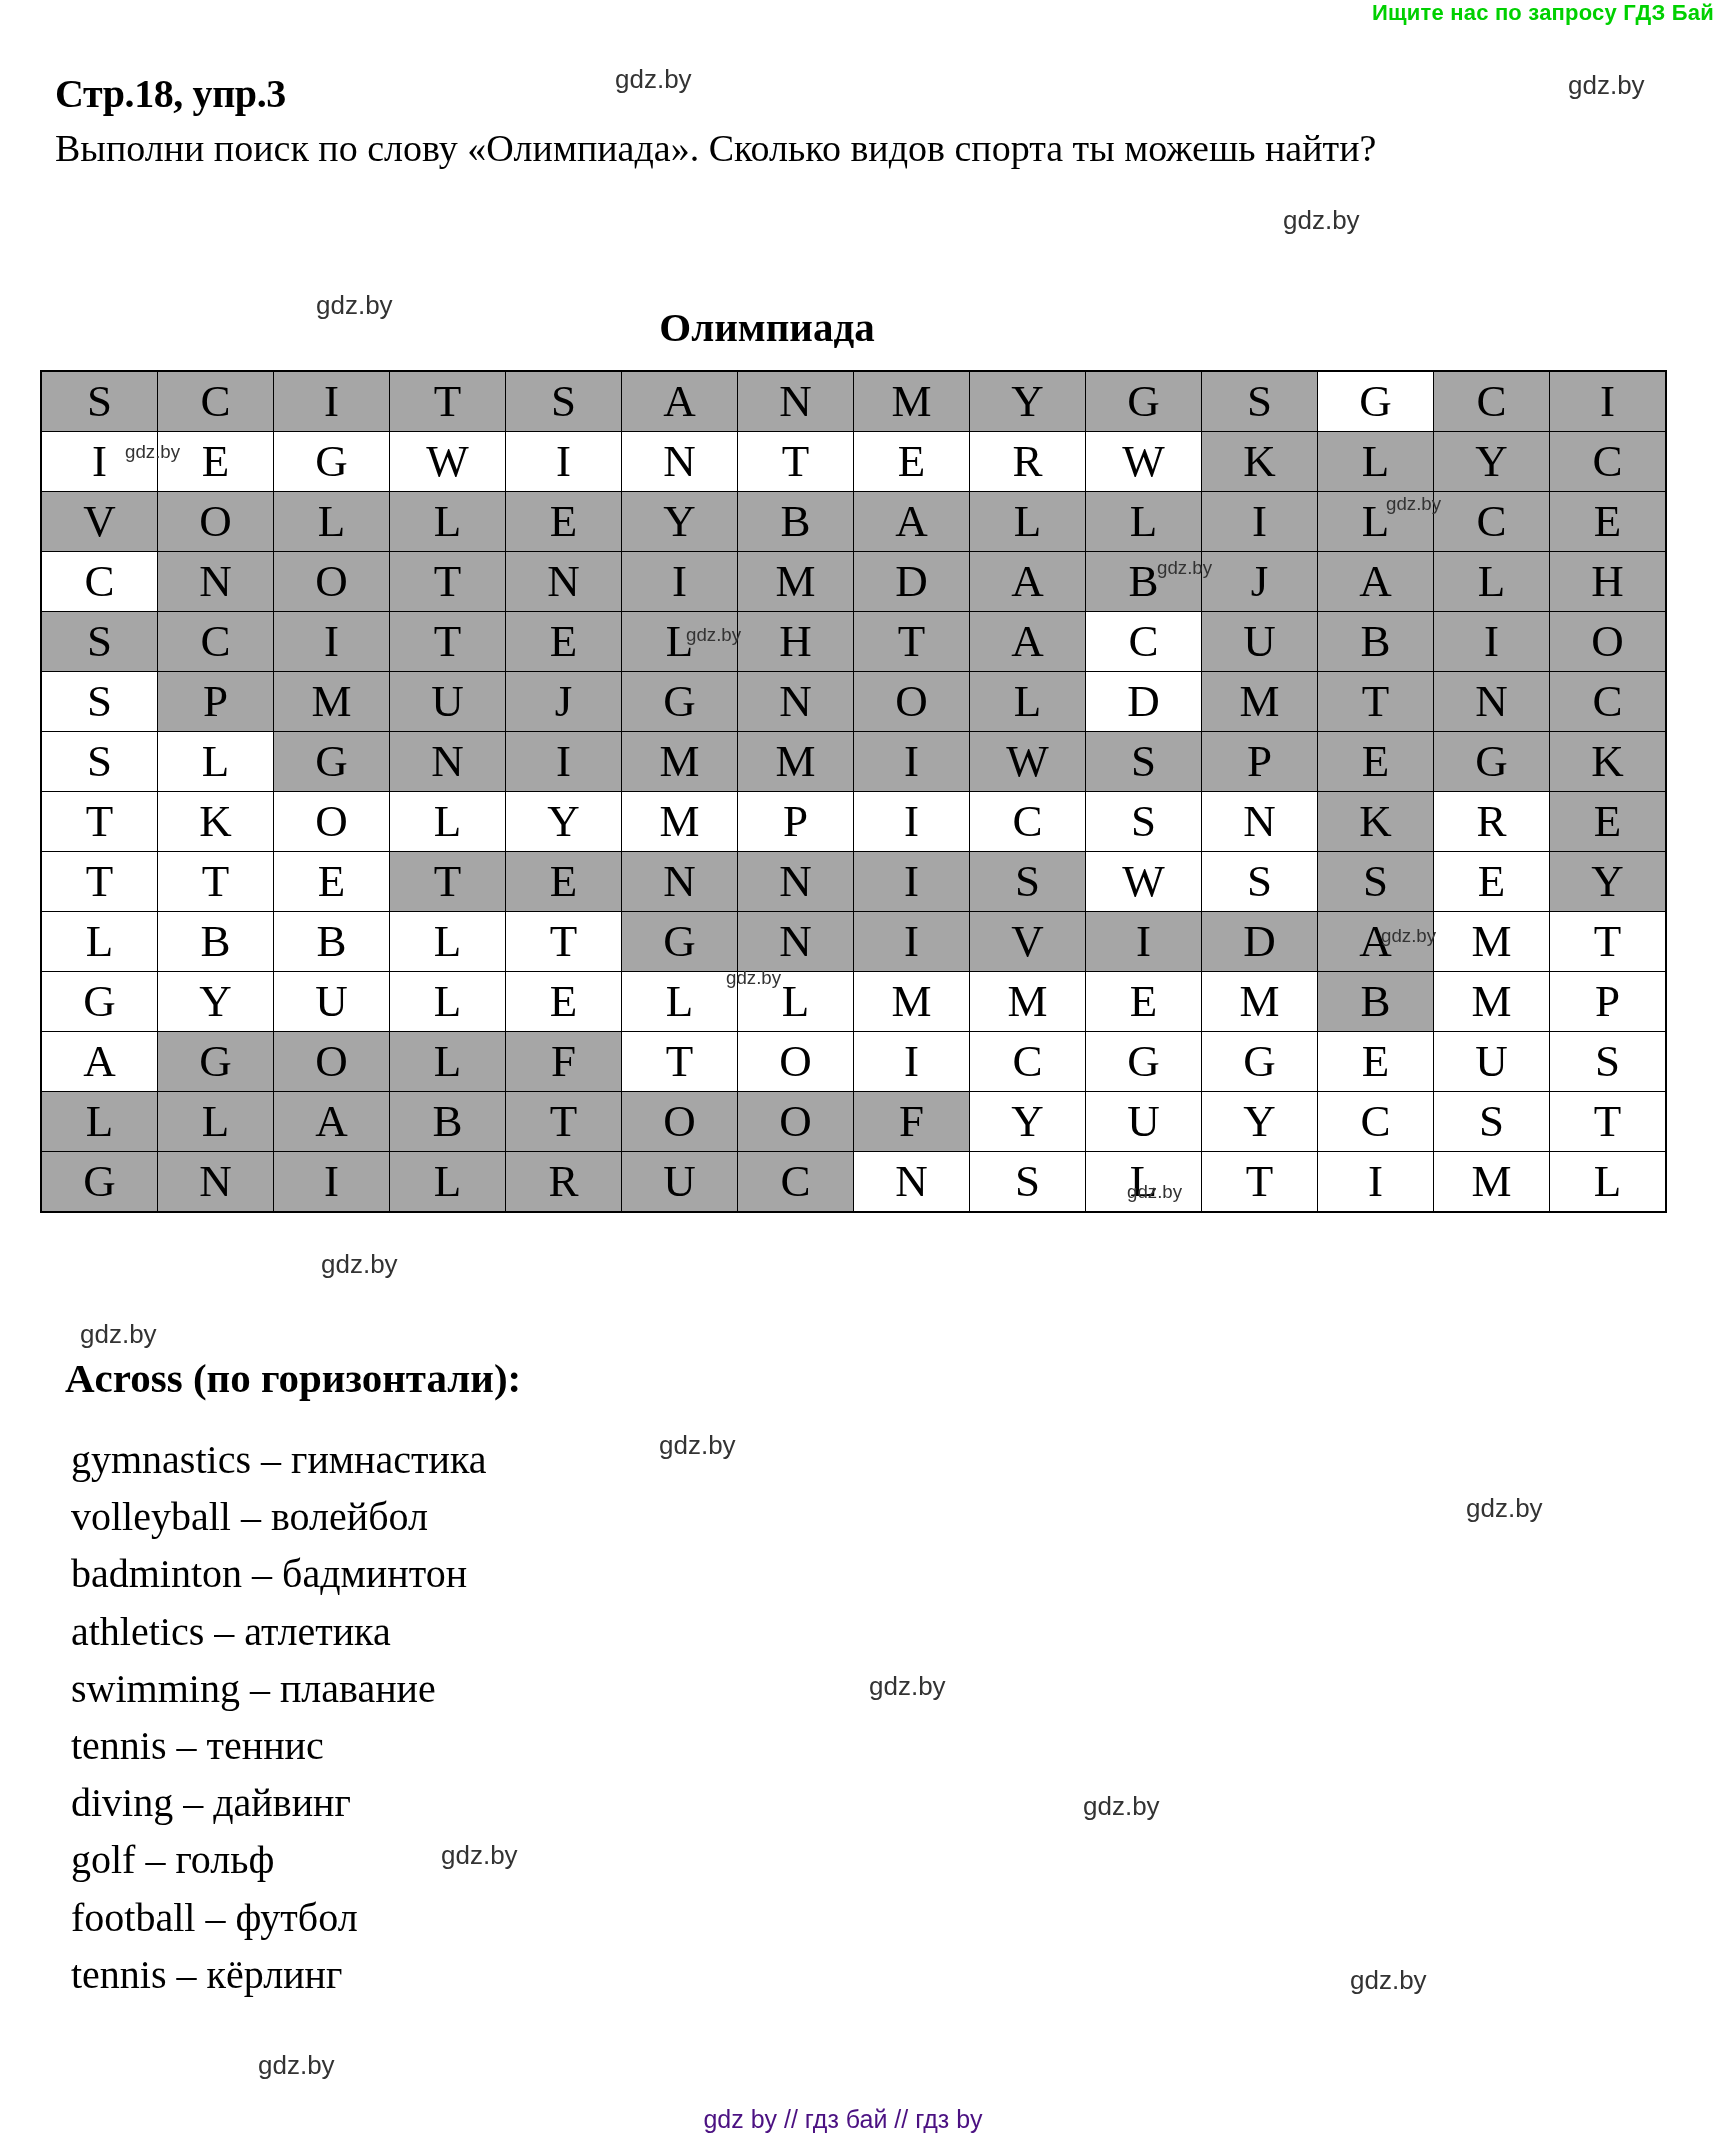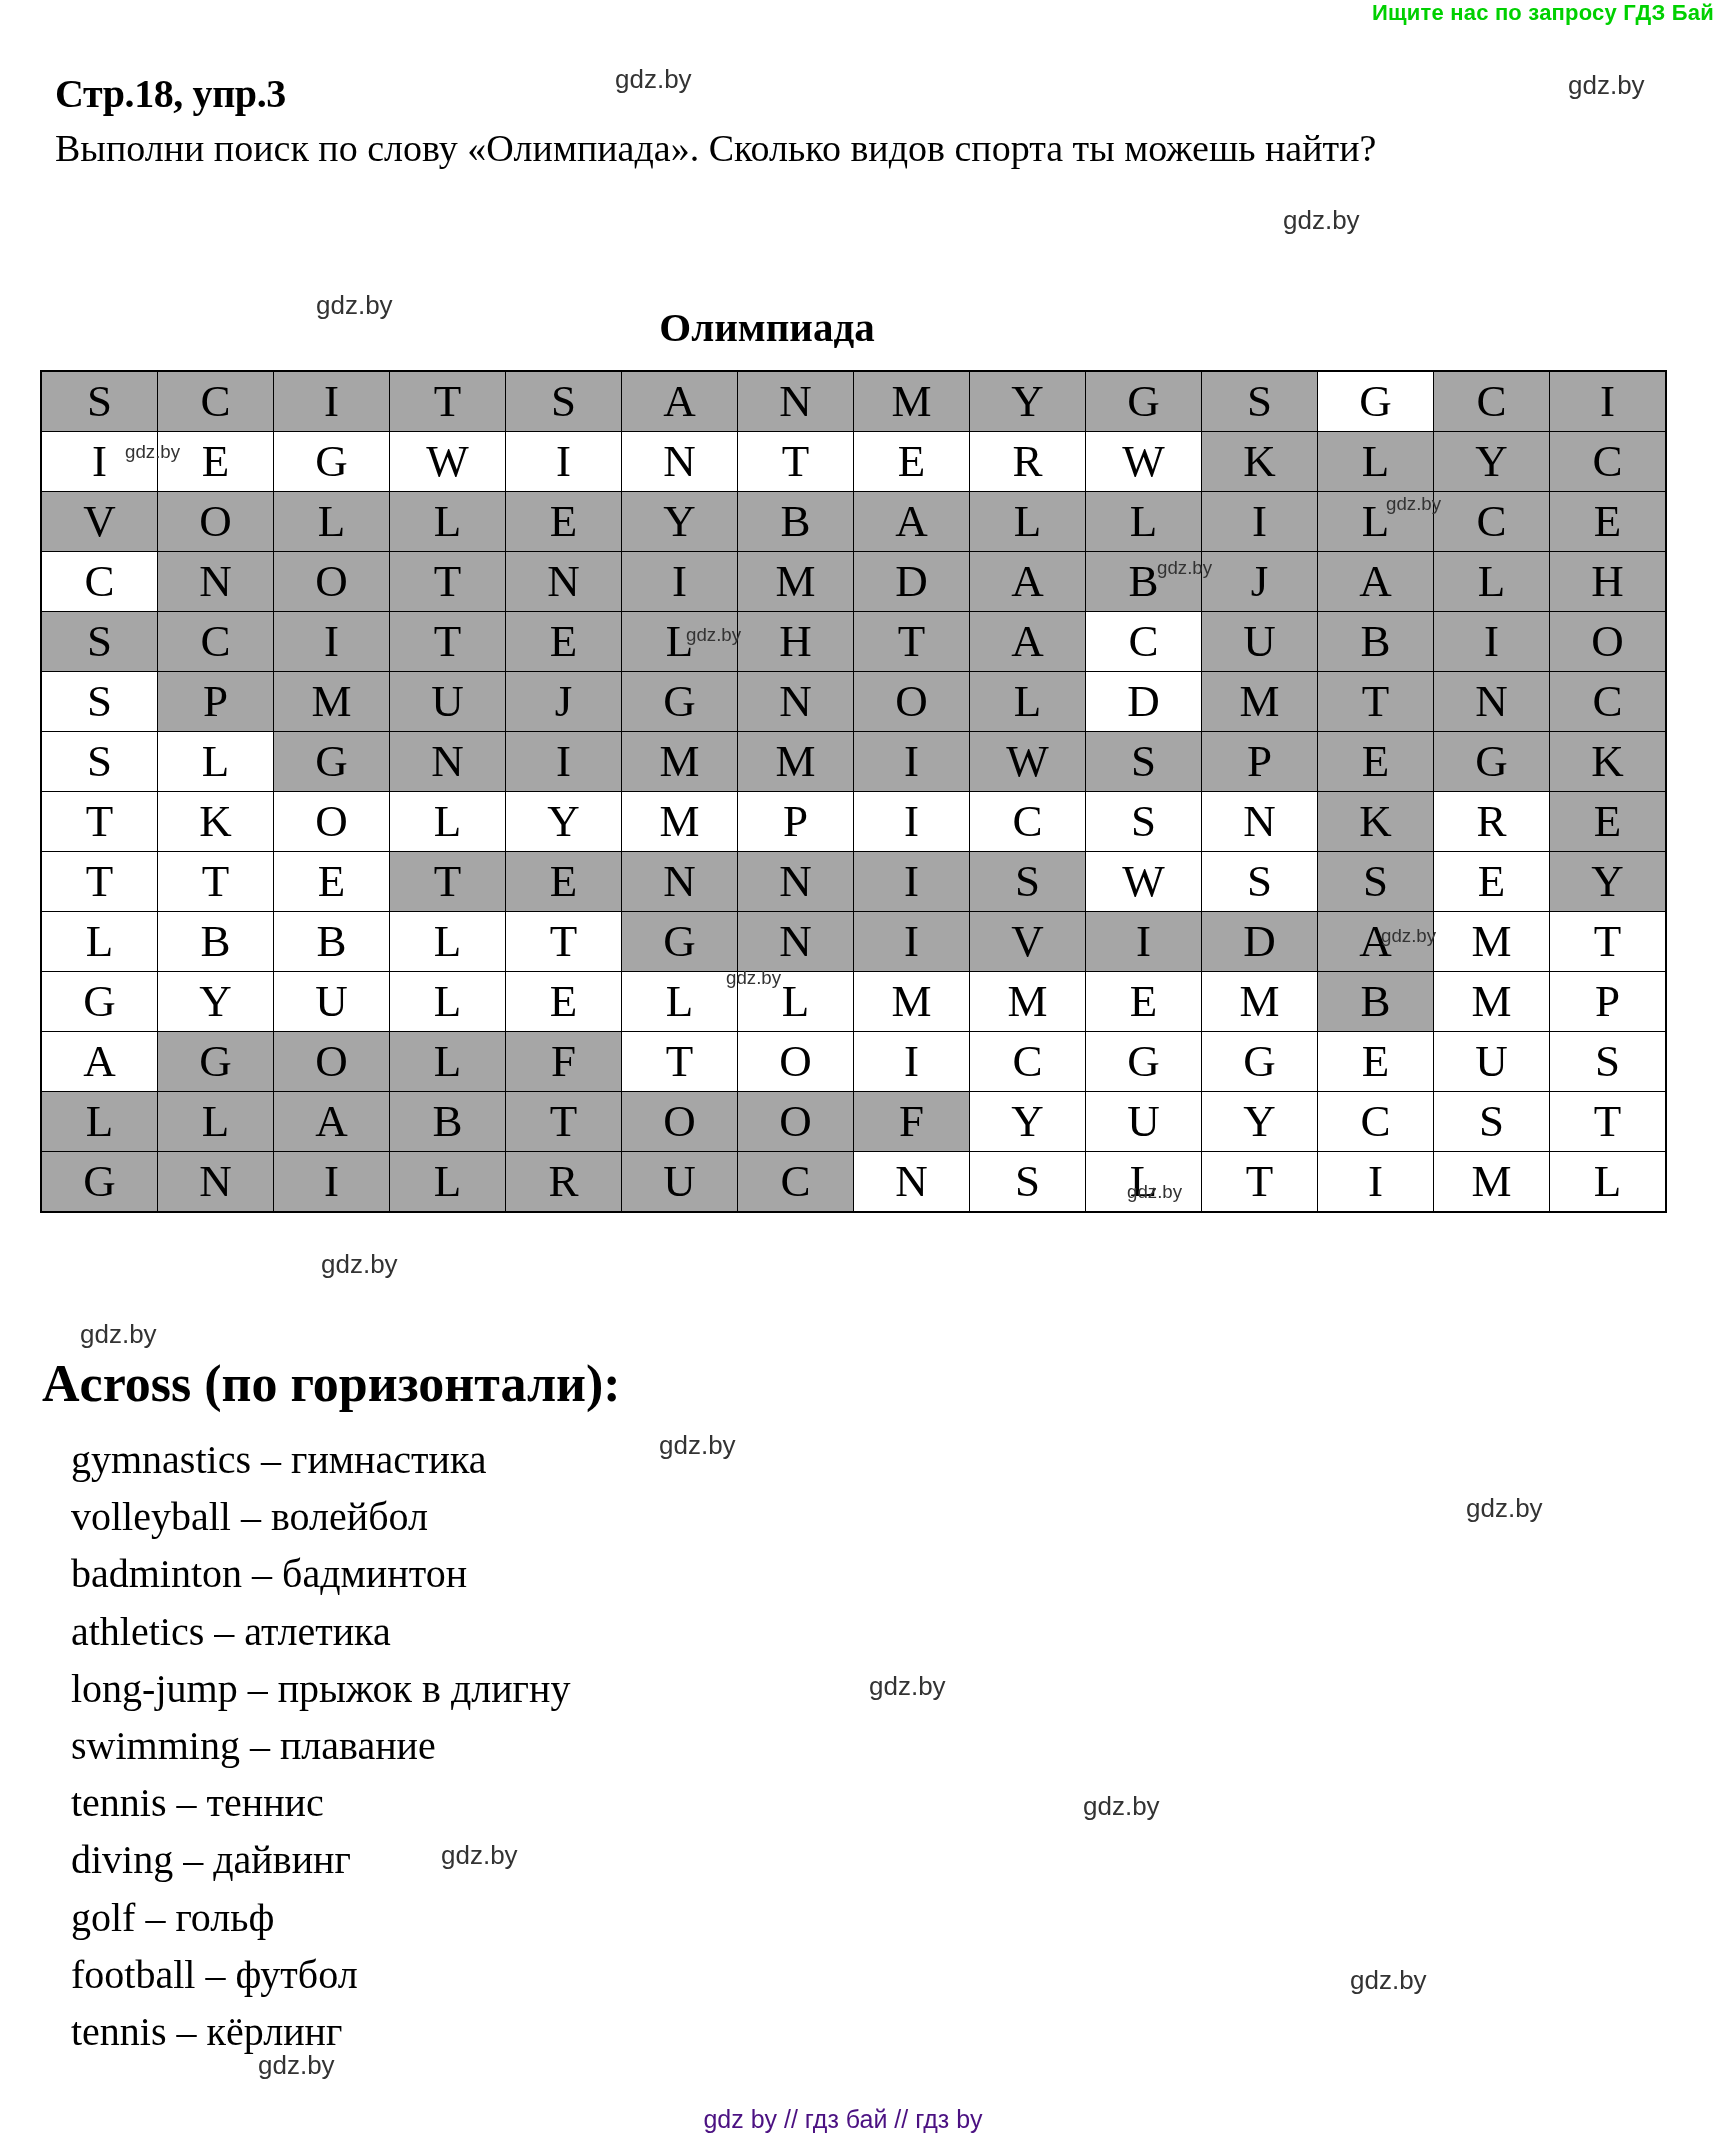--- a/index.html
+++ b/index.html
@@ -80,23 +80,23 @@
     font-size: 45px;
     line-height: 1;
     padding: 0;
     background: #ffffff;
   }
   #word-grid td.shaded { background: #a6a6a6; }
 
   
   #answers-heading {
     position: absolute;
-    left: 42px;
+    left: 65px;
     top: 1354px;
-    font-size: 52px;
+    font-size: 41px;
     font-weight: bold;
   }
   #answers-list {
     position: absolute;
     left: 55px;
     top: 1415px;
     list-style: none;
     margin: 16px;
     padding: 0;
   }
@@ -369,21 +369,20 @@
     </tbody>
 </table>
 
 <div id="answers-heading">Across (по горизонтали):</div>
 
 <ul id="answers-list">
     <li>gymnastics – гимнастика</li>
     <li>volleyball – волейбол</li>
     <li>badminton – бадминтон</li>
     <li>athletics – атлетика</li>
-    <li>long-jump – прыжок в длигну</li>
     <li>swimming – плавание</li>
     <li>tennis – теннис</li>
     <li>diving – дайвинг</li>
     <li>golf – гольф</li>
     <li>football – футбол</li>
     <li>tennis – кёрлинг</li>
   </ul>
 
 <div id="watermark-layer">
     <div class="wm wm-md" style="left: 615px; top: 64px;">gdz.by</div>

